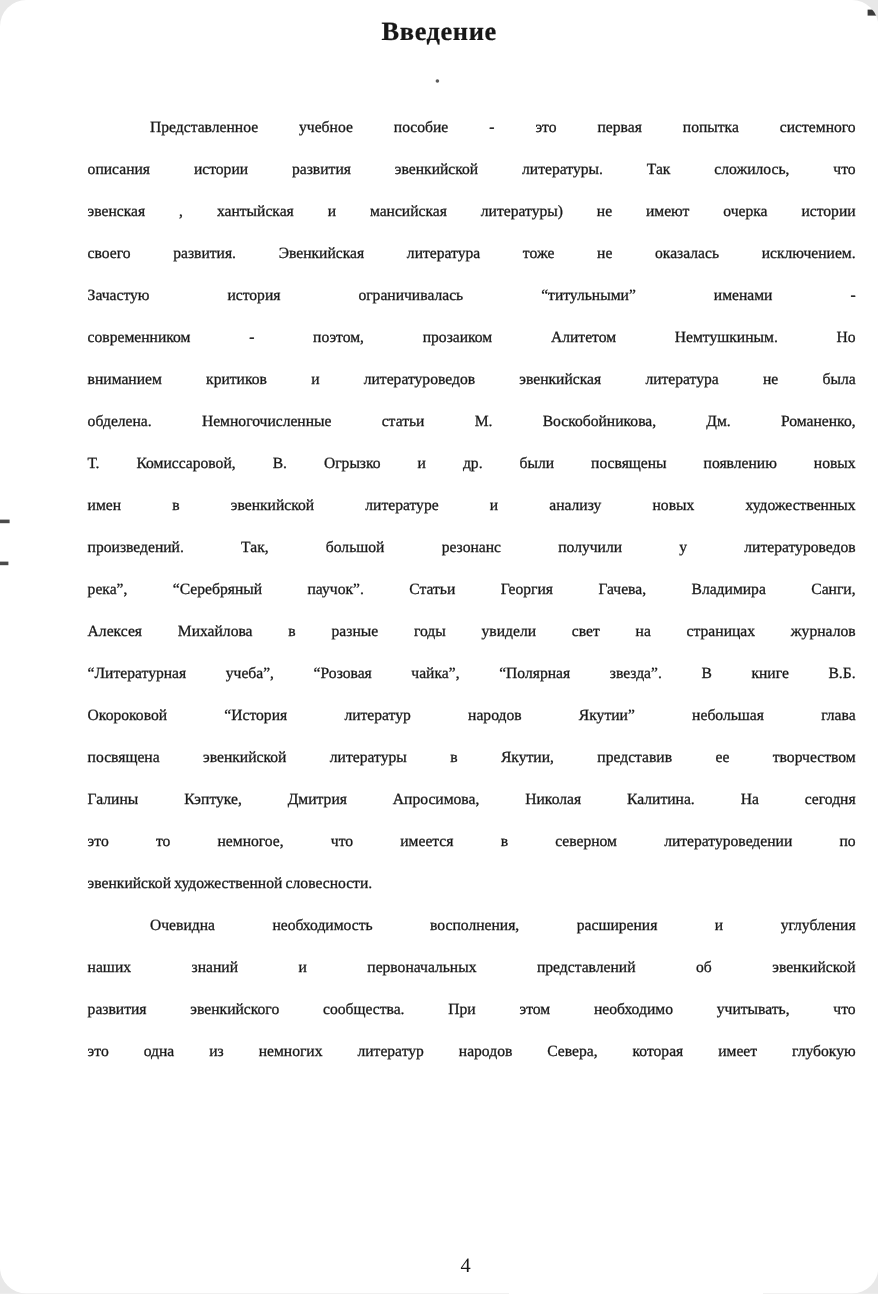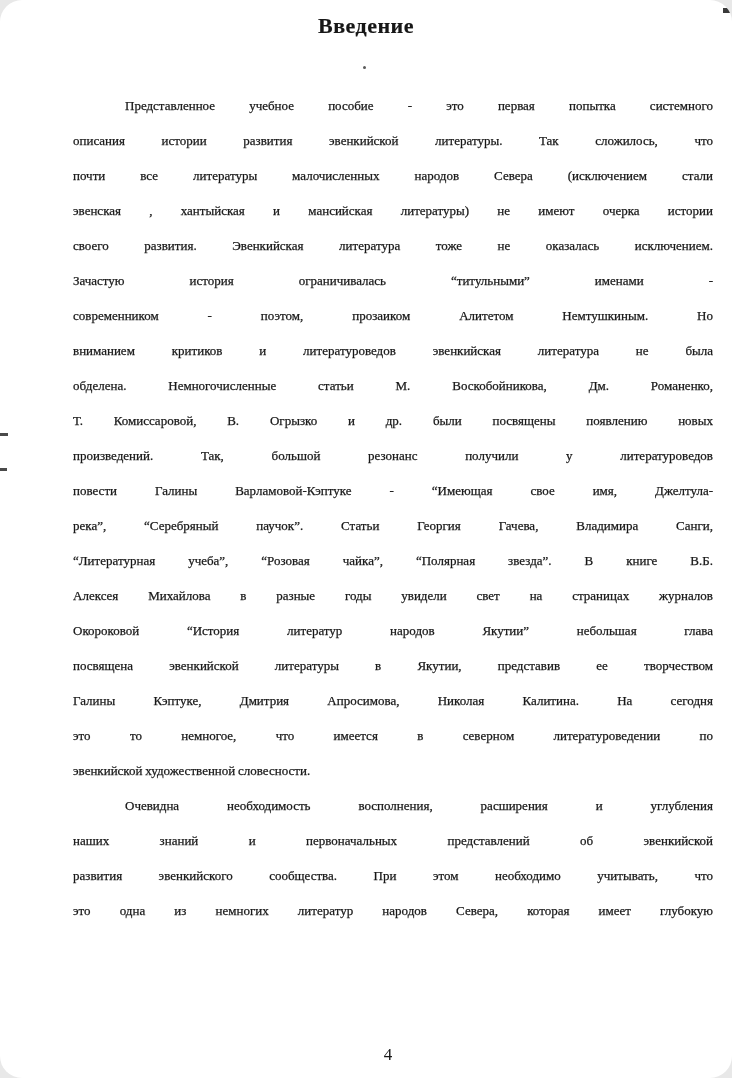--- a/index.html
+++ b/index.html
@@ -78,33 +78,32 @@
   <h1 id="doc-title">Введение</h1>
 
   <div id="artifact-corner" class="artifact"></div>
   <div id="artifact-title-dot" class="artifact"></div>
   <div id="artifact-left-tick-1" class="artifact"></div>
   <div id="artifact-left-tick-2" class="artifact"></div>
 
   <div id="body-text">
       <div class="text-line first-line">Представленное учебное пособие - это первая попытка системного</div>
       <div class="text-line">описания истории развития эвенкийской литературы. Так сложилось, что</div>
-      <div class="text-line">почти все литературы малочисленных народов Севера (исключением стали</div>
       <div class="text-line">эвенская , хантыйская и мансийская литературы) не имеют очерка истории</div>
       <div class="text-line">своего развития. Эвенкийская литература тоже не оказалась исключением.</div>
       <div class="text-line">Зачастую история ограничивалась “титульными” именами -</div>
       <div class="text-line">современником - поэтом, прозаиком Алитетом Немтушкиным. Но</div>
       <div class="text-line">вниманием критиков и литературоведов эвенкийская литература не была</div>
       <div class="text-line">обделена. Немногочисленные статьи М. Воскобойникова, Дм. Романенко,</div>
       <div class="text-line">Т. Комиссаровой, В. Огрызко и др. были посвящены появлению новых</div>
+      <div class="text-line">имен в эвенкийской литературе и анализу новых художественных</div>
       <div class="text-line">произведений. Так, большой резонанс получили у литературоведов</div>
-      <div class="text-line">повести Галины Варламовой-Кэптуке - “Имеющая свое имя, Джелтула-</div>
       <div class="text-line">река”, “Серебряный паучок”. Статьи Георгия Гачева, Владимира Санги,</div>
+      <div class="text-line">Алексея Михайлова в разные годы увидели свет на страницах журналов</div>
       <div class="text-line">“Литературная учеба”, “Розовая чайка”, “Полярная звезда”. В книге В.Б.</div>
-      <div class="text-line">Алексея Михайлова в разные годы увидели свет на страницах журналов</div>
       <div class="text-line">Окороковой “История литератур народов Якутии” небольшая глава</div>
       <div class="text-line">посвящена эвенкийской литературы в Якутии, представив ее творчеством</div>
       <div class="text-line">Галины Кэптуке, Дмитрия Апросимова, Николая Калитина. На сегодня</div>
       <div class="text-line">это то немногое, что имеется в северном литературоведении по</div>
       <div class="text-line no-just">эвенкийской художественной словесности.</div>
       <div class="text-line first-line">Очевидна необходимость восполнения, расширения и углубления</div>
       <div class="text-line">наших знаний и первоначальных представлений об эвенкийской</div>
       <div class="text-line">развития эвенкийского сообщества. При этом необходимо учитывать, что</div>
       <div class="text-line">это одна из немногих литератур народов Севера, которая имеет глубокую</div>
     </div>

